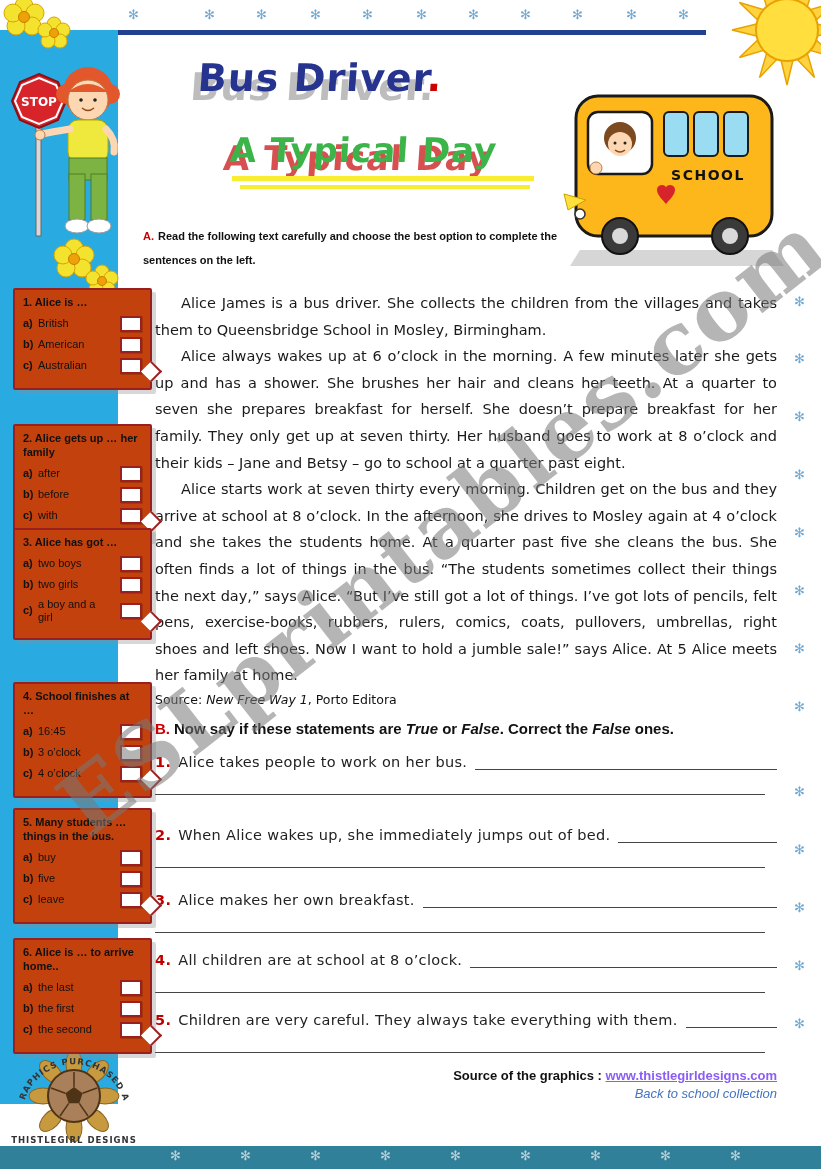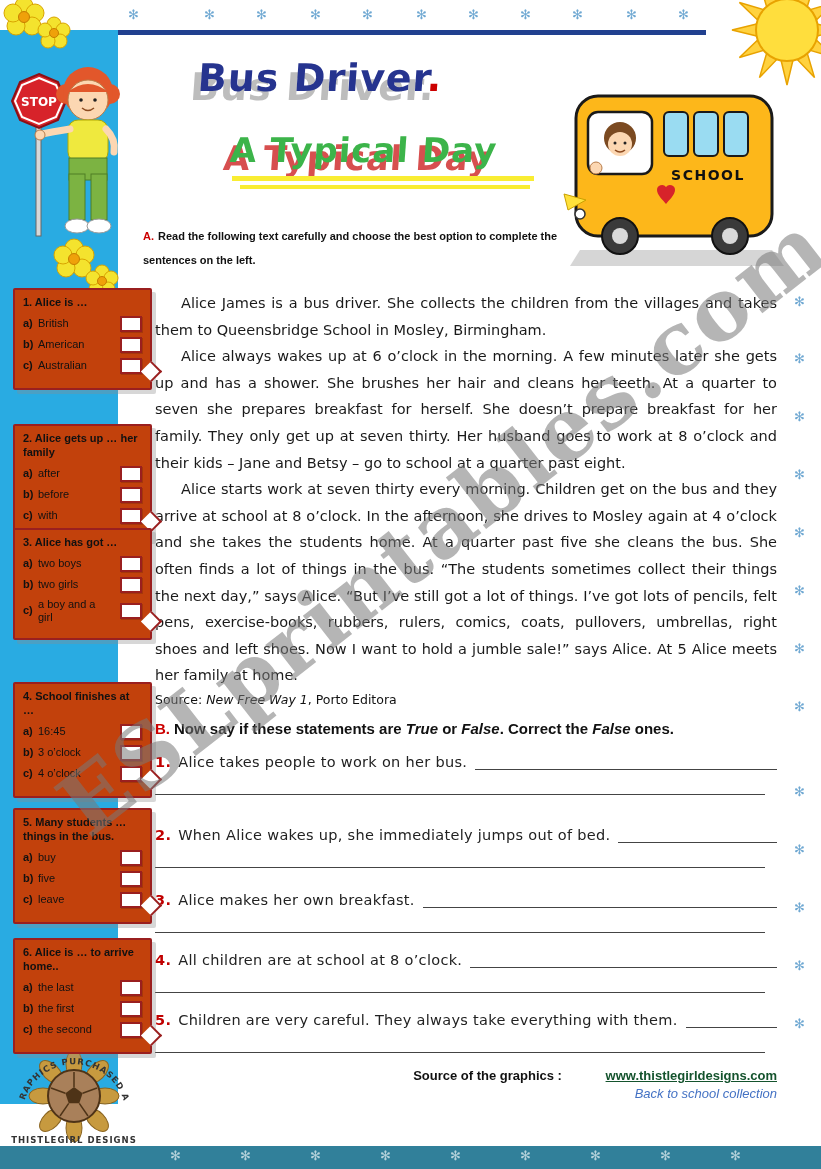--- a/index.html
+++ b/index.html
@@ -61,21 +61,21 @@
   .stmt-row{display:flex;align-items:flex-end;font-family:"DejaVu Sans",sans-serif;
             font-size:14.5px;color:#222;letter-spacing:.3px;}
   .stmt-num{color:#c00000;font-weight:bold;margin-right:7px;flex:none;}
   .stmt-text{white-space:nowrap;}
   .stmt-blank{flex:1;border-bottom:1.5px solid #444;margin-left:8px;height:17px;}
   .stmt-line{border-bottom:1.5px solid #444;height:24px;width:98%;}
 
   
   .footer{position:absolute;left:155px;top:1068px;width:622px;z-index:4;text-align:right;}
   .footer-line1{font-size:13px;font-weight:bold;color:#111;}
-  .flink{color:#14532d;text-decoration:underline;cursor:pointer;margin-left:40px;}
+  .flink{color:#8b5cf6;text-decoration:underline;cursor:pointer;}
   .footer-line2{font-size:13px;color:#4472c4;font-style:italic;margin-top:3px;cursor:pointer;}
 
   
   .illus{position:absolute;z-index:3;}
   .qbox, .illus svg{display:block;}
 
   
   .watermark{position:absolute;left:70px;top:765px;width:900px;z-index:10;pointer-events:none;
              transform:rotate(-38deg);transform-origin:0 50%;
              font-family:"DejaVu Serif",serif;font-weight:bold;font-size:86px;letter-spacing:2px;

